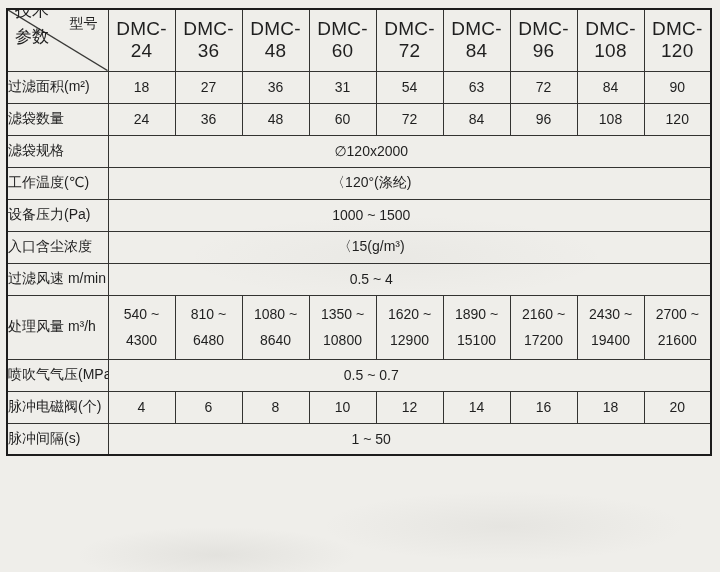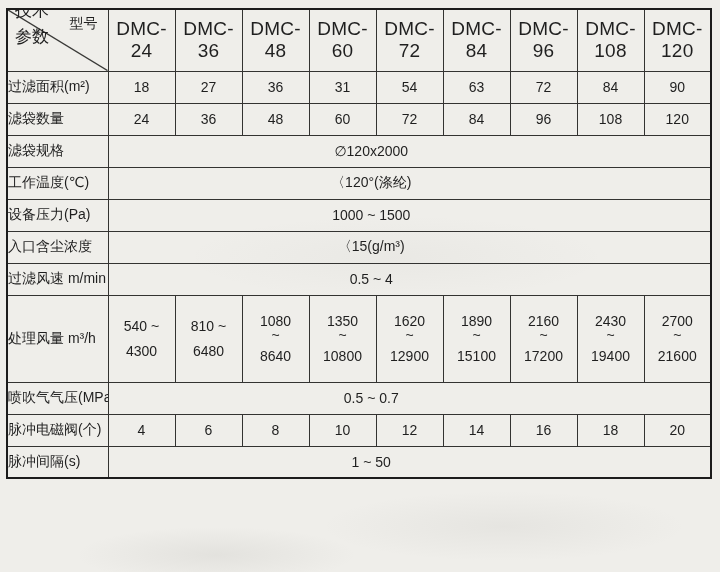--- a/index.html
+++ b/index.html
@@ -70,21 +70,21 @@
 
   td.label-cell {
     text-align: left;
     font-size: 14px;
     white-space: nowrap;
   }
   td.merged-cell {
     padding-right: 76px;
     font-size: 14px;
   }
-  td.range-cell { padding: 12px; }
+  td.range-cell { padding: 0; }
   .range-wrap {
     display: flex;
     flex-direction: column;
     justify-content: space-evenly;
     align-items: center;
     height: 62px;
   }
   .range-wrap span { display: block; line-height: 1; }
 </style>
 </head>

